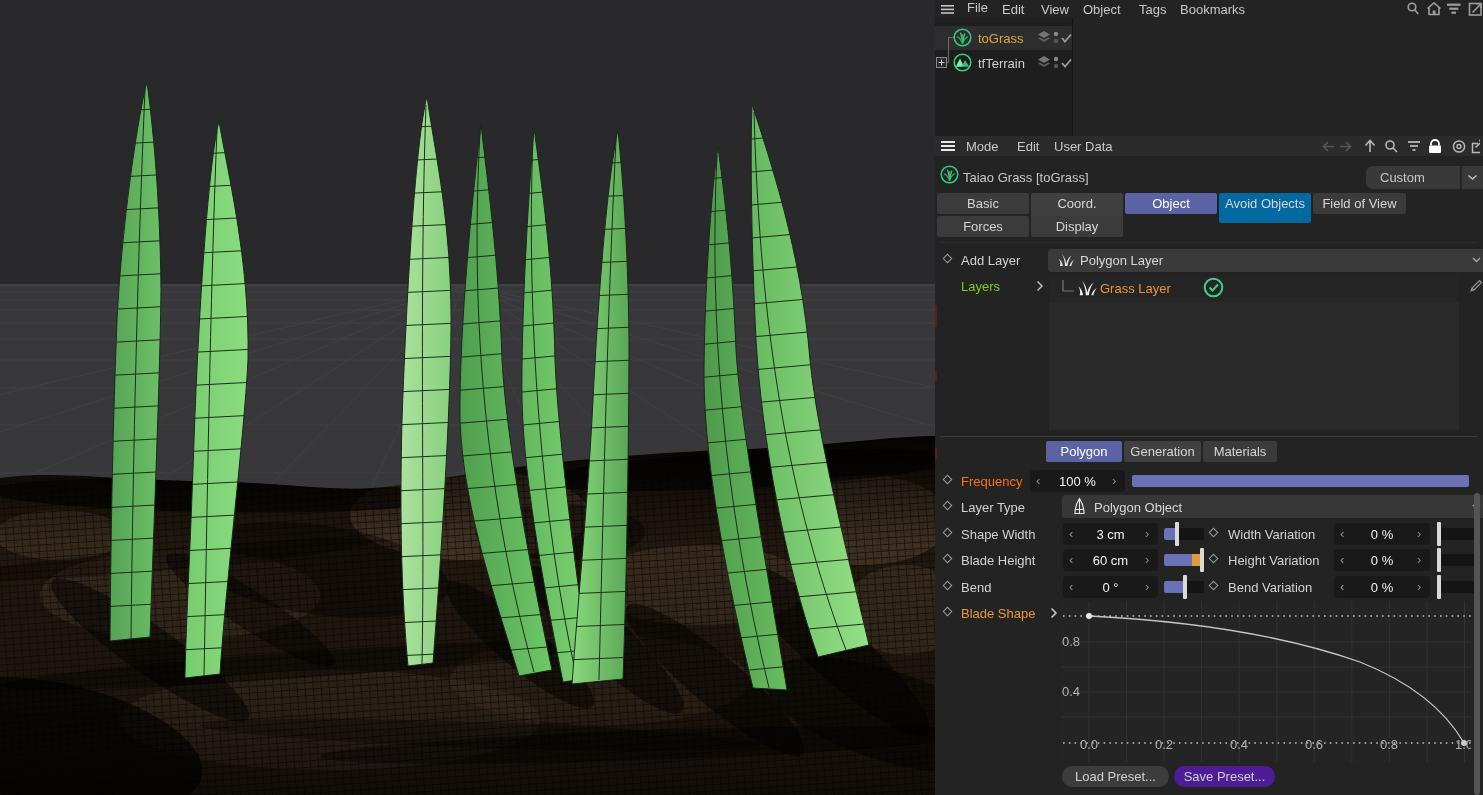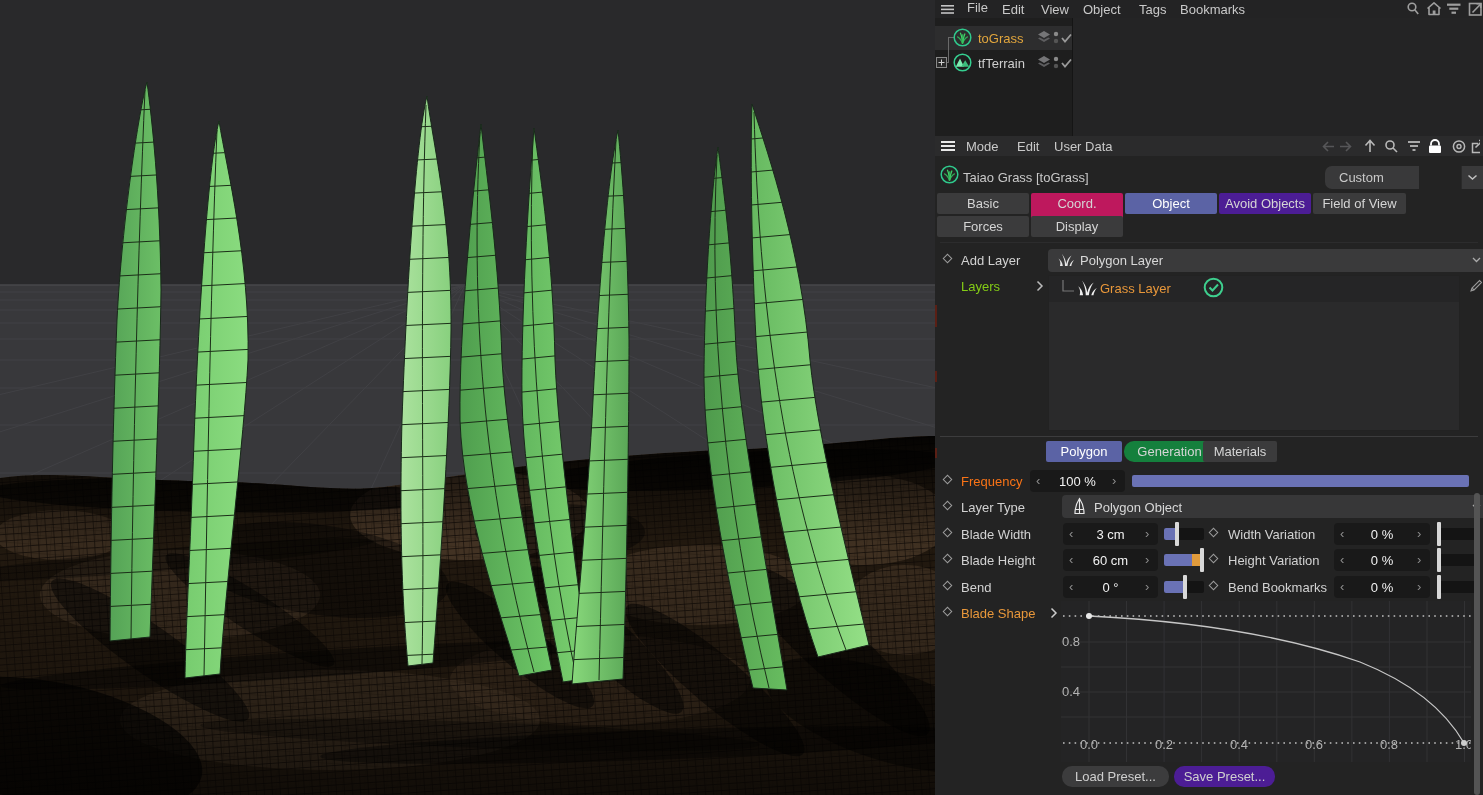--- a/index.html
+++ b/index.html
@@ -433,38 +433,38 @@
 <circle cx="9.5" cy="9.5" r="8.3" fill="none" stroke="#2fc98c" stroke-width="1.5"></circle>
 <g fill="none" stroke-width="1.2">
         <path d="M9.5 15.5 C9.2 11 8.6 7.5 7.3 4.8" stroke="#40d468"></path>
 <path d="M9.5 15.5 C8.3 12 6.2 9.6 4.2 8.6" stroke="#2fae57"></path>
 <path d="M9.5 15.5 C10.7 12 12.8 9.6 14.8 8.6" stroke="#2fae57"></path>
 <path d="M9.5 15.5 C10 11.5 10.9 8 12 5.4" stroke="#40d468"></path>
 <path d="M9.5 15.5 C9.7 11.5 9.9 8.5 9.8 6.2" stroke="#35c05e"></path>
       </g>
     </svg>
     <div class="tx" style="left:963px;top:170px;color:#c9c9c9">Taiao Grass [toGrass]</div>
-    <div class="" style="left:1325px;top:166px;width:94px;height:23px;background:#39393a;border-radius:7px 0 0 7px">
+    <div class="" style="left:1366px;top:166px;width:94px;height:23px;background:#39393a;border-radius:7px 0 0 7px">
       <div class="tx" style="position:absolute;left:14px;top:4px;color:#c9c9c9">Custom</div>
     </div>
     <div class="" style="left:1461px;top:166px;width:22px;height:23px;background:#39393a;border-left:1px solid #2a2a2a">
       <svg style="position:absolute;left:5px;top:8px" width="11" height="7" viewBox="0 0 11 7" fill="none">
         <path d="M1.5 1.5 L5.5 5 L9.5 1.5" stroke="#c0c0c0" stroke-width="1.5"></path>
       </svg>
     </div>
     <div class="" style="left:937px;top:193px;width:92px;height:21px;background:#3b3b3c;border-radius:2px">
       <div class="tx" style="position:absolute;left:0;top:3px;width:100%;text-align:center;color:#d5d5d5">Basic</div>
     </div>
-    <div class="" style="left:1031px;top:193px;width:92px;height:33px;background:#be185d;border-radius:2px">
+    <div class="" style="left:1031px;top:193px;width:92px;height:33px;background:#404040;border-radius:2px">
       <div class="tx" style="position:absolute;left:0;top:3px;width:100%;text-align:center;color:#d5d5d5">Coord.</div>
     </div>
     <div class="" style="left:1125px;top:193px;width:92px;height:21px;background:#5b63a5;border-radius:2px">
       <div class="tx" style="position:absolute;left:0;top:3px;width:100%;text-align:center;color:#ffffff">Object</div>
     </div>
-    <div class="" style="left:1219px;top:193px;width:92px;height:21px;background:#4c1d95;border-radius:2px">
+    <div class="" style="left:1219px;top:193px;width:92px;height:30px;background:#0369a1;border-radius:2px">
       <div class="tx" style="position:absolute;left:0;top:3px;width:100%;text-align:center;color:#d5d5d5">Avoid Objects</div>
     </div>
     <div class="" style="left:1313px;top:193px;width:93px;height:21px;background:#3b3b3c;border-radius:2px">
       <div class="tx" style="position:absolute;left:0;top:3px;width:100%;text-align:center;color:#d5d5d5">Field of View</div>
     </div>
     <div class="" style="left:937px;top:216px;width:92px;height:21px;background:#3b3b3c;border-radius:2px">
       <div class="tx" style="position:absolute;left:0;top:3px;width:100%;text-align:center;color:#d5d5d5">Forces</div>
     </div>
     <div class="" style="left:1031px;top:216px;width:92px;height:21px;background:#3b3b3c;border-radius:2px">
       <div class="tx" style="position:absolute;left:0;top:3px;width:100%;text-align:center;color:#d5d5d5">Display</div>
@@ -501,21 +501,21 @@
 <circle cx="10.5" cy="10.5" r="8.8" stroke="#3ecf8e" stroke-width="2"></circle>
 <path d="M6.5 10.5 L9.5 13.5 L15 7.5" stroke="#3ecf8e" stroke-width="2"></path>
     </svg>
     <svg class="ab" style="left:1470px;top:279px" width="13" height="13" viewBox="0 0 13 13" fill="none">
       <path d="M1 12 L2 9 L9.5 1.5 L11.5 3.5 L4 11 Z M2 9 L4 11" stroke="#999" stroke-width="1.1"></path>
     </svg>
     <div class="" style="left:940px;top:436px;width:538px;height:1px;background:#3c3c3d"></div>
     <div class="" style="left:1046px;top:441px;width:76px;height:21px;background:#5b63a5;border-radius:2px">
       <div class="tx" style="position:absolute;left:0;top:3px;width:100%;text-align:center;color:#ffffff">Polygon</div>
     </div>
-    <div class="" style="left:1124px;top:441px;width:91px;height:21px;background:#15803d;border-radius:10px">
+    <div class="" style="left:1124px;top:441px;width:77px;height:21px;background:#404040;border-radius:2px">
       <div class="tx" style="position:absolute;left:0;top:3px;width:100%;text-align:center;color:#d5d5d5">Generation</div>
     </div>
     <div class="" style="left:1203px;top:441px;width:74px;height:21px;background:#3b3b3c;border-radius:2px">
       <div class="tx" style="position:absolute;left:0;top:3px;width:100%;text-align:center;color:#d5d5d5">Materials</div>
     </div>
     <div class="dia" style="left:944px;top:476px"></div>
     <div class="tx" style="left:961px;top:474px;color:#f97316">Frequency</div>
     <div class="" style="left:1030px;top:470px;width:95px;height:22px;background:#191919;border-radius:4px"></div>
     <div class="ar" style="left:1036px;top:474px">‹</div>
     <div class="ar" style="left:1112px;top:474px">›</div>
@@ -526,21 +526,21 @@
     <div class="" style="left:1062px;top:495px;width:421px;height:23px;background:#373738;border-radius:4px 0 0 4px"></div>
     <svg class="ab" style="left:1072px;top:497px" width="15" height="19" viewBox="0 0 15 19" fill="none" stroke="#e8e8e8" stroke-width="1.2">
 <path d="M7.5 1.5 C10.5 6 12 10.5 12 16.5 L3 16.5 C3 10.5 4.5 6 7.5 1.5 Z"></path>
       <path d="M7.5 2 V16.5 M3.2 12.5 H11.8" stroke-width="1.1"></path>
     </svg>
     <div class="tx" style="left:1094px;top:500px;color:#d8d8d8">Polygon Object</div>
     <svg class="ab" style="left:1472px;top:503px" width="9" height="8" viewBox="0 0 9 8" fill="none">
       <path d="M1 2 L4.5 5.5 L8 2" stroke="#aaa" stroke-width="1.3"></path>
     </svg>
     <div class="dia" style="left:944px;top:529px"></div>
-    <div class="tx" style="left:961px;top:527px;color:#d2d2d2">Blade Width</div>
+    <div class="tx" style="left:961px;top:527px;color:#d2d2d2">Shape Width</div>
     <div class="" style="left:1063px;top:523px;width:95px;height:22px;background:#191919;border-radius:4px"></div>
     <div class="ar" style="left:1069px;top:527px">‹</div>
     <div class="ar" style="left:1145px;top:527px">›</div>
     <div class="tx" style="left:1063px;top:527px;width:95px;text-align:center;color:#f2f2f2">3 cm</div>
     <div class="" style="left:1164px;top:528px;width:40px;height:12px;background:#141414;border-radius:2px"></div>
     <div class="" style="left:1164px;top:528px;width:12px;height:12px;background:#6a72b5;border-radius:2px 0 0 2px"></div>
     <div class="" style="left:1175px;top:522px;width:4px;height:24px;background:#d9d9d9;border-radius:1px"></div>
     <div class="dia" style="left:1210px;top:529px"></div>
     <div class="tx" style="left:1228px;top:527px;color:#d2d2d2">Width Variation</div>
     <div class="" style="left:1334px;top:523px;width:96px;height:22px;background:#191919;border-radius:4px"></div>
@@ -572,21 +572,21 @@
     <div class="dia" style="left:944px;top:582px"></div>
     <div class="tx" style="left:961px;top:580px;color:#d2d2d2">Bend</div>
     <div class="" style="left:1063px;top:576px;width:95px;height:22px;background:#191919;border-radius:4px"></div>
     <div class="ar" style="left:1069px;top:580px">‹</div>
     <div class="ar" style="left:1145px;top:580px">›</div>
     <div class="tx" style="left:1063px;top:580px;width:95px;text-align:center;color:#f2f2f2">0 °</div>
     <div class="" style="left:1164px;top:581px;width:40px;height:12px;background:#141414;border-radius:2px"></div>
     <div class="" style="left:1164px;top:581px;width:19px;height:12px;background:#6a72b5;border-radius:2px 0 0 2px"></div>
     <div class="" style="left:1183px;top:575px;width:4px;height:24px;background:#d9d9d9;border-radius:1px"></div>
     <div class="dia" style="left:1210px;top:582px"></div>
-    <div class="tx" style="left:1228px;top:580px;color:#d2d2d2">Bend Bookmarks</div>
+    <div class="tx" style="left:1228px;top:580px;color:#d2d2d2">Bend Variation</div>
     <div class="" style="left:1334px;top:576px;width:96px;height:22px;background:#191919;border-radius:4px"></div>
     <div class="ar" style="left:1340px;top:580px">‹</div>
     <div class="ar" style="left:1417px;top:580px">›</div>
     <div class="tx" style="left:1334px;top:580px;width:96px;text-align:center;color:#f2f2f2">0 %</div>
     <div class="" style="left:1437px;top:581px;width:40px;height:12px;background:#141414;border-radius:2px"></div>
     <div class="" style="left:1437px;top:575px;width:4px;height:24px;background:#d9d9d9;border-radius:1px"></div>
     <div class="" style="left:1441px;top:581px;width:30px;height:12px;background:#141414"></div>
     <div class="dia" style="left:944px;top:608px"></div>
     <div class="tx" style="left:961px;top:606px;color:#e8973a">Blade Shape</div>
     <svg class="ab" style="left:1050px;top:607px" width="8" height="12" viewBox="0 0 8 12" fill="none">

